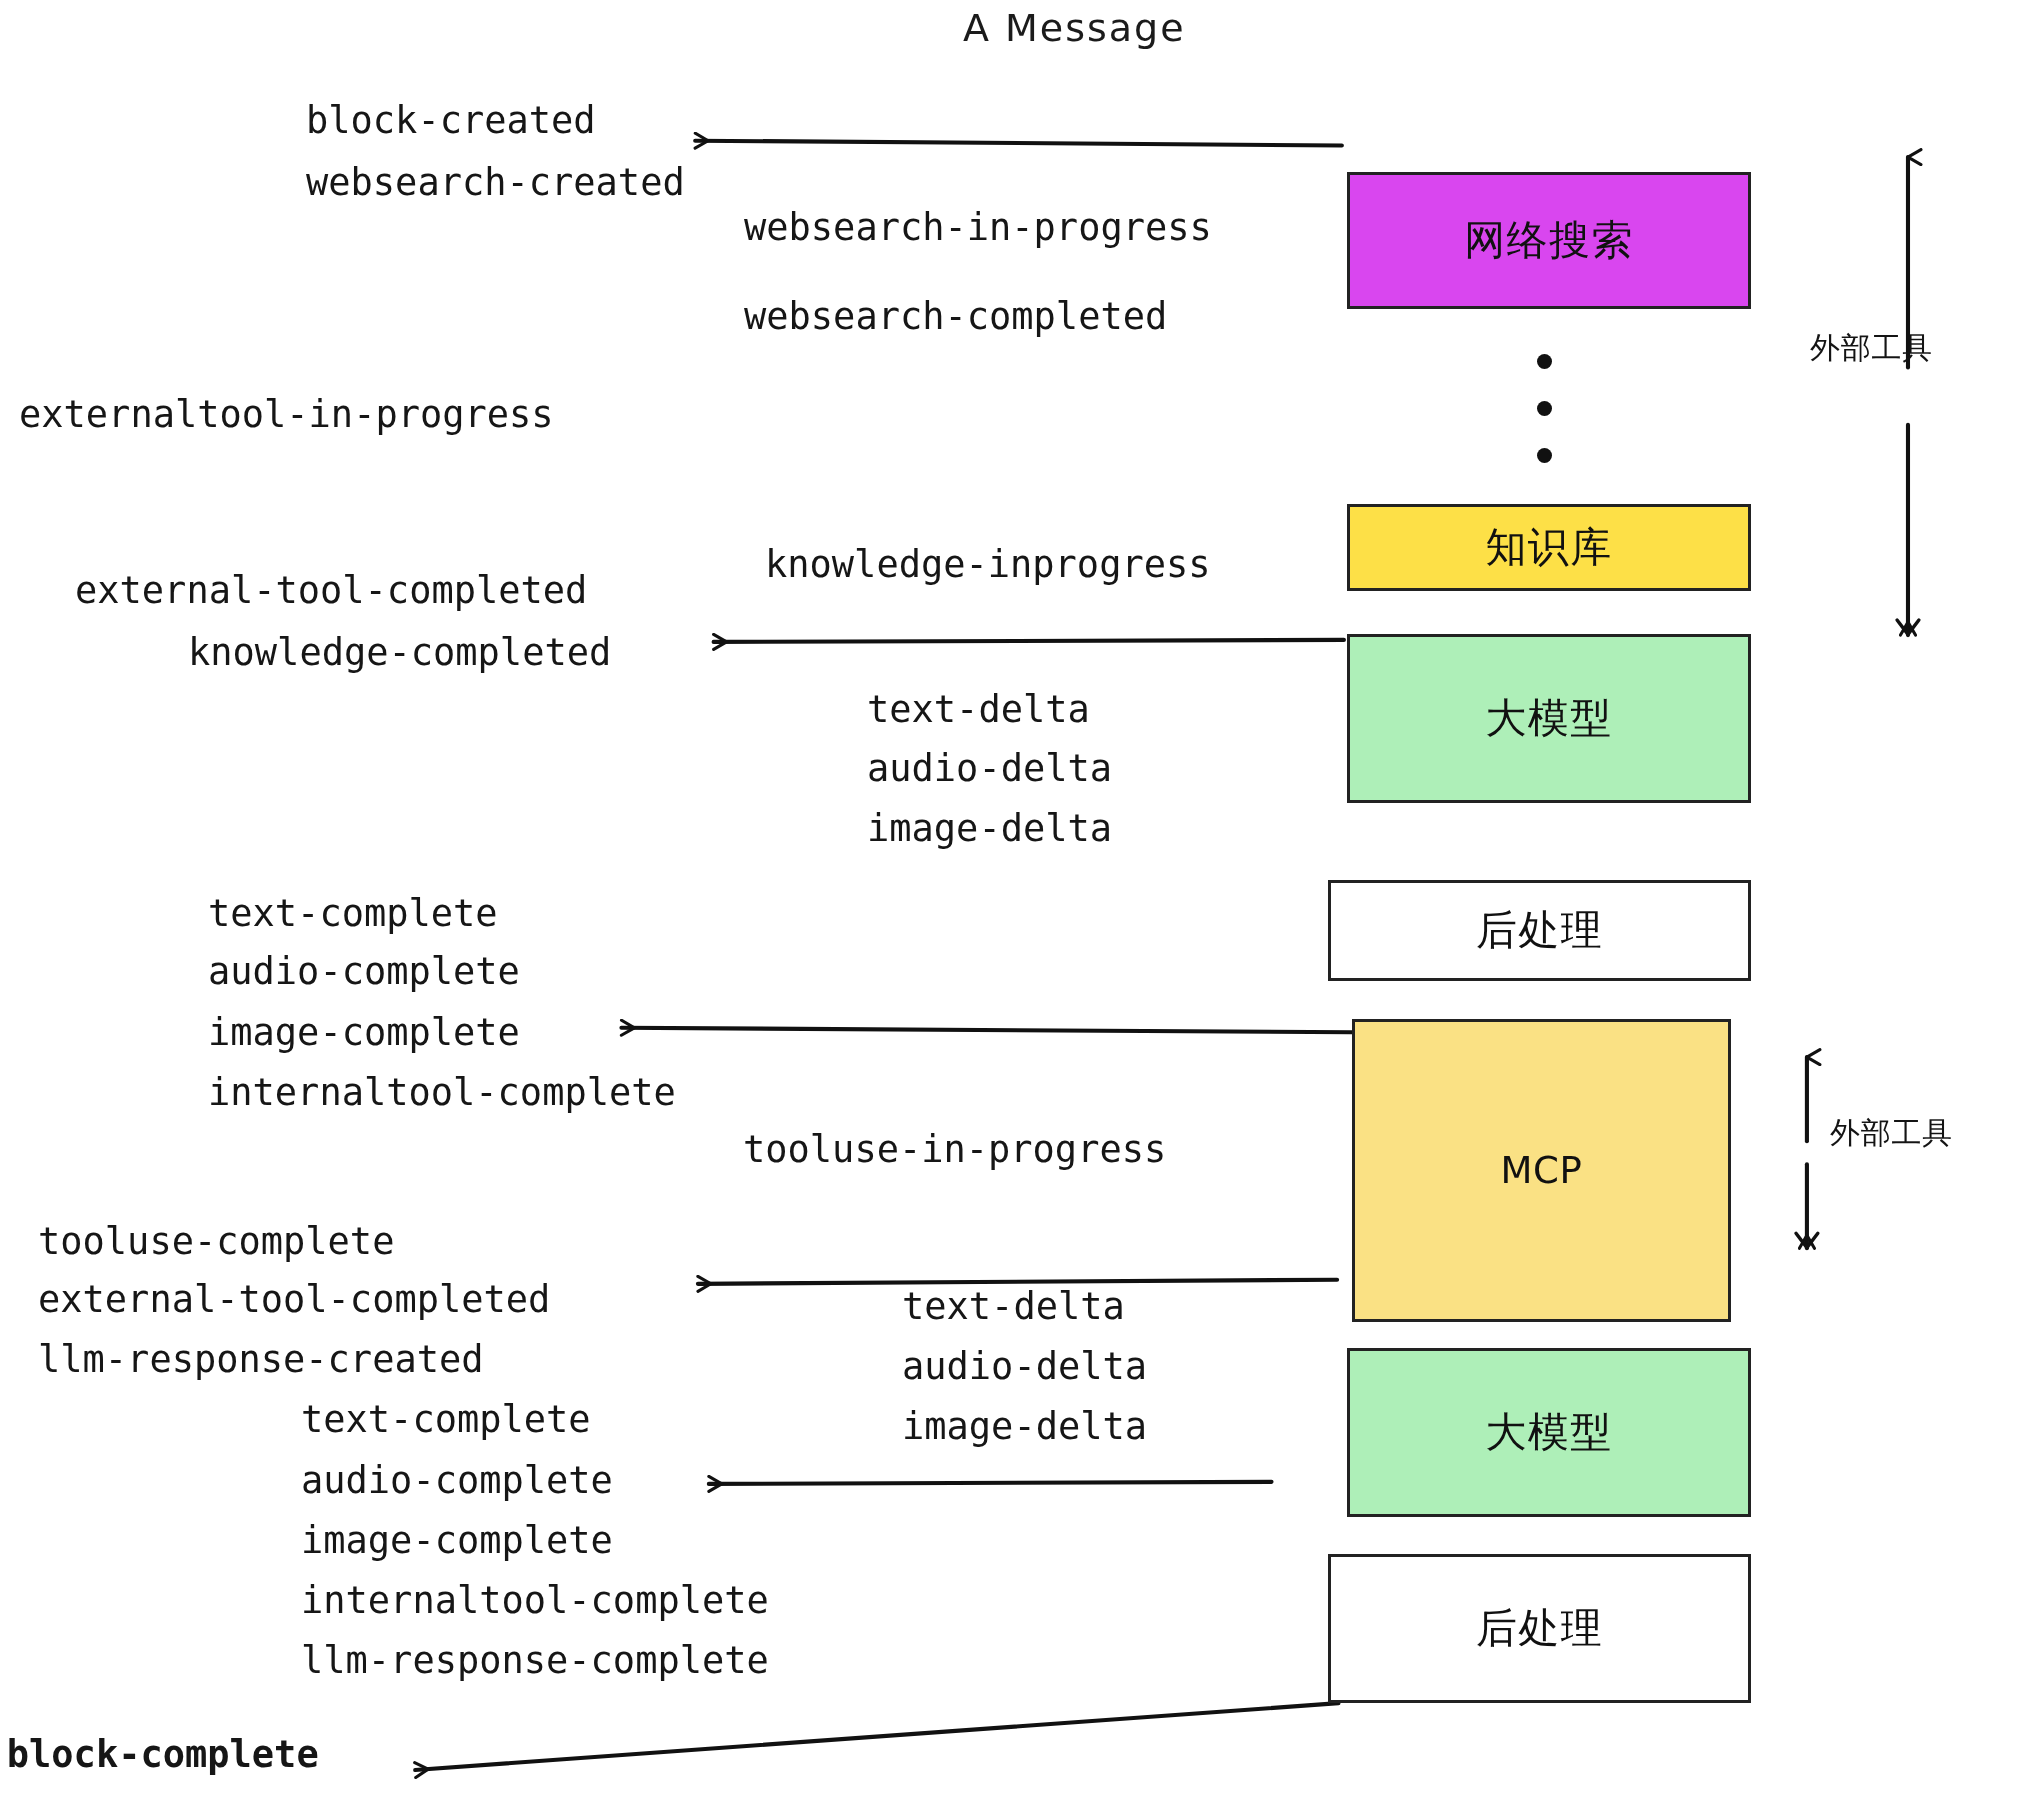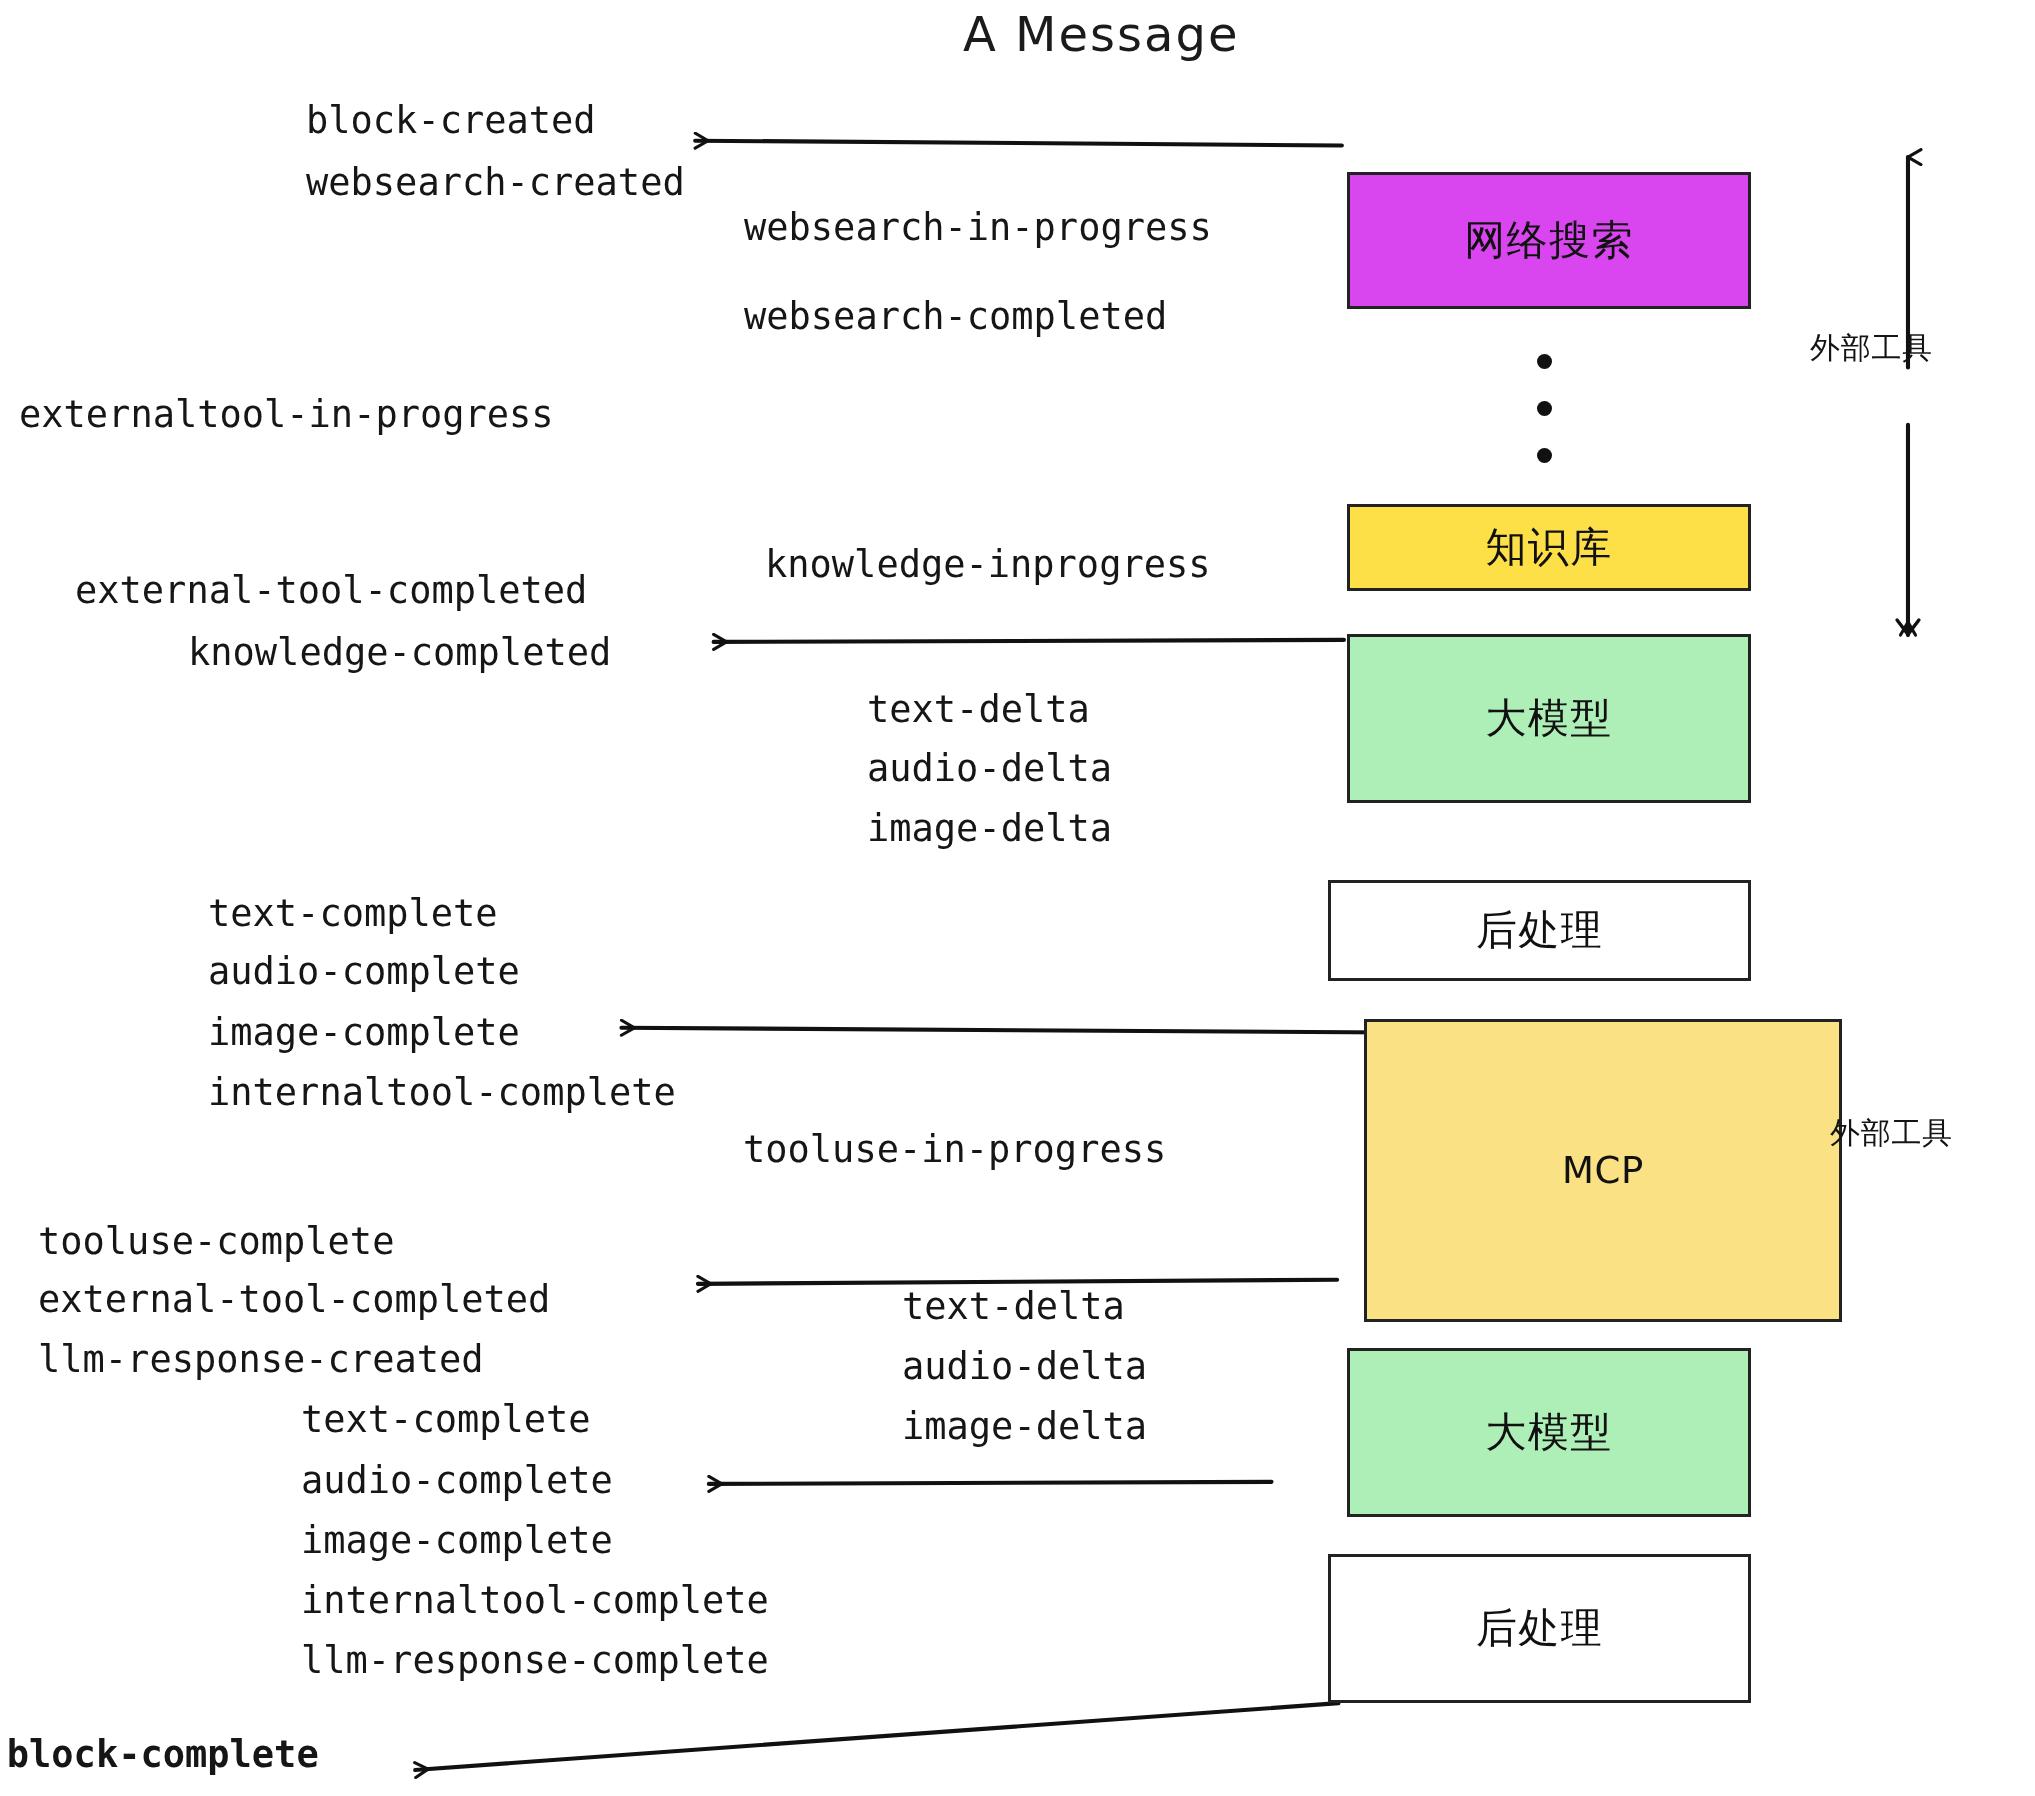--- a/index.html
+++ b/index.html
@@ -16,21 +16,21 @@
     font-family:"DejaVu Sans Mono","Liberation Mono",monospace;
     font-size:37px;
     line-height:1;
     color:#161616;
     white-space:pre;
     letter-spacing:0px;
   }
   .title{
     position:absolute;
     font-family:"DejaVu Sans","Liberation Sans",sans-serif;
-    font-size:48px;
+    font-size:38px;
     color:#1b1b1b;
     white-space:pre;
     letter-spacing:2px;
   }
   .box{
     position:absolute;
     box-sizing:border-box;
     border:3.4px solid #222222;
     display:flex;
     align-items:center;
@@ -104,21 +104,21 @@
       </div>
       <div class="box" style="left: 1347px; top: 504px; width: 404px; height: 87px; background: #fde047;">
         <span>知识库</span>
       </div>
       <div class="box" style="left: 1347px; top: 634px; width: 404px; height: 169px; background: rgb(174, 239, 184);">
         <span>大模型</span>
       </div>
       <div class="box" style="left: 1328px; top: 880px; width: 423px; height: 101px; background: rgb(255, 255, 255);">
         <span>后处理</span>
       </div>
-      <div class="box mcp" style="left: 1352px; top: 1019px; width: 478px; height: 303px; background: rgb(250, 225, 132); margin-left: 12px;">
+      <div class="box mcp" style="left: 1352px; top: 1019px; width: 379px; height: 303px; background: rgb(250, 225, 132);">
         <span>MCP</span>
       </div>
       <div class="box" style="left: 1347px; top: 1348px; width: 404px; height: 169px; background: rgb(174, 239, 184);">
         <span>大模型</span>
       </div>
       <div class="box" style="left: 1328px; top: 1554px; width: 423px; height: 149px; background: rgb(255, 255, 255);">
         <span>后处理</span>
       </div>
     </div>
 

